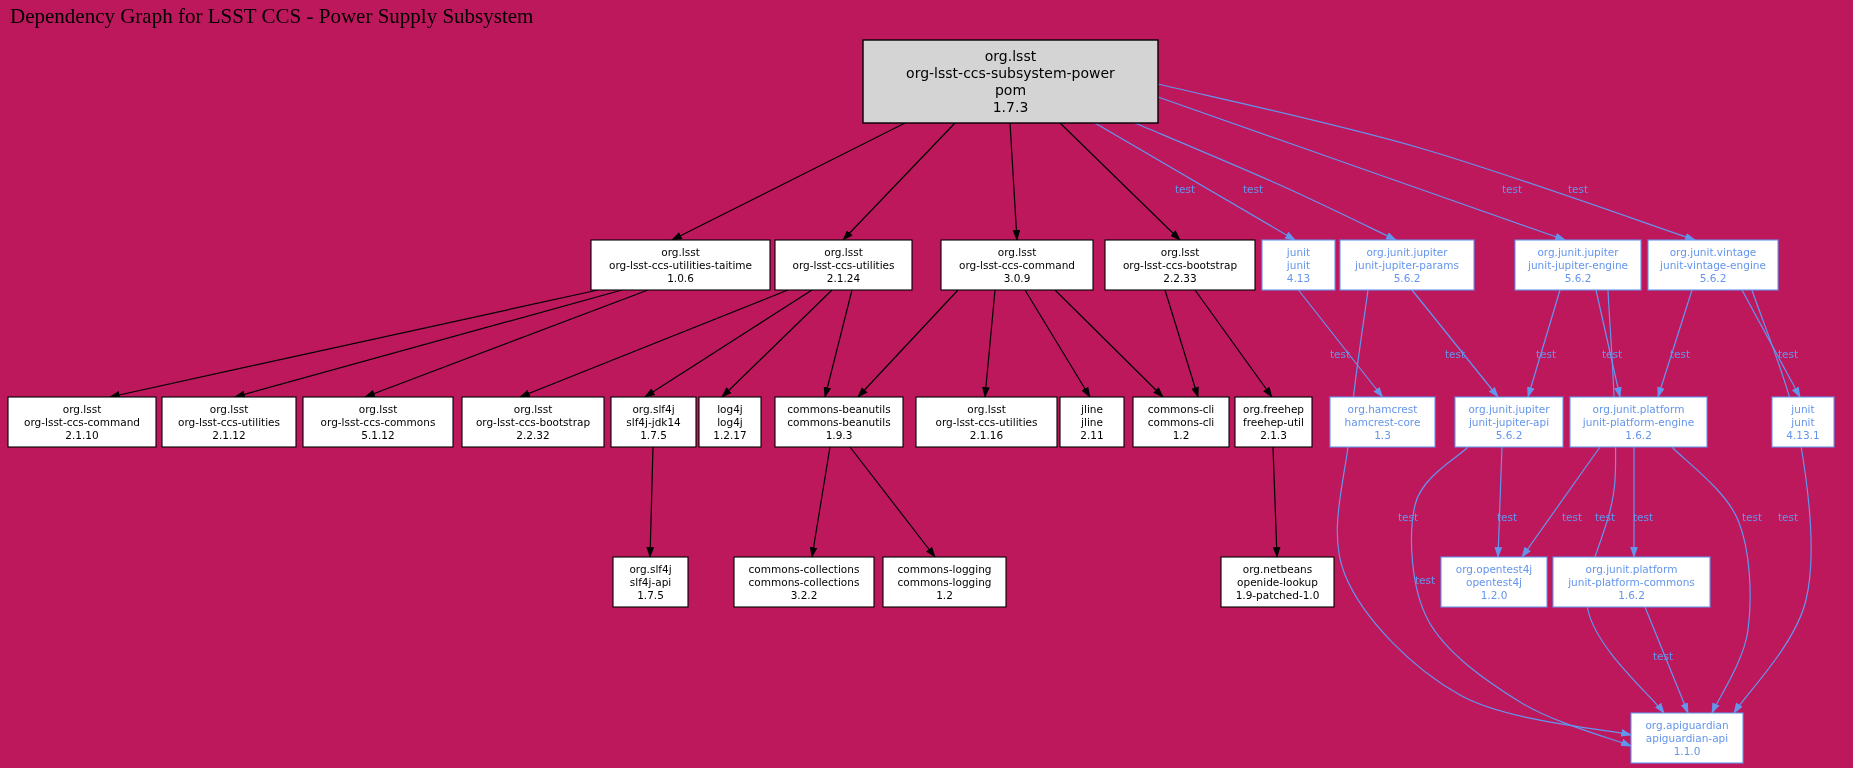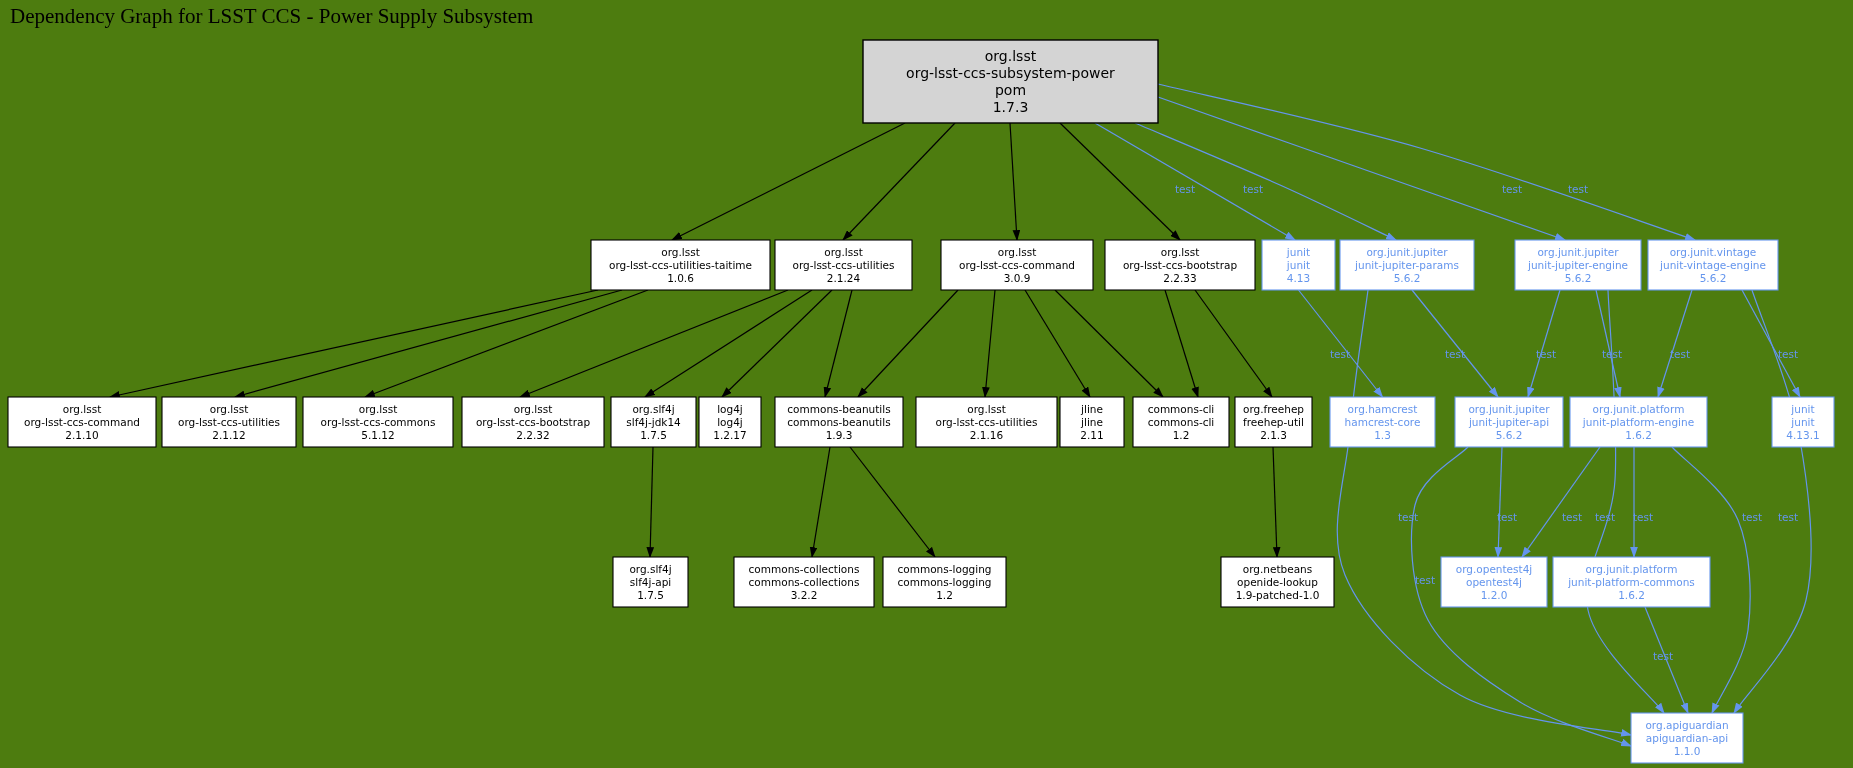--- a/index.html
+++ b/index.html
@@ -1,17 +1,17 @@
 <!DOCTYPE html>
 <html><head>
 <meta charset="utf-8">
 <style>
   html,body{margin:0;padding:0;background:#ffffff;}
   .stage{
-    position:relative;width:1853px;height:768px;background:#4d7c0f;overflow:hidden;
+    position:relative;width:1853px;height:768px;background:#be185d;overflow:hidden;
     font-family:"DejaVu Sans","Liberation Sans",sans-serif;
   }
   .graph-title{
     position:absolute;left:10px;top:4px;
     font-family:"Liberation Serif","DejaVu Serif",serif;
     font-size:21px;color:#000;white-space:nowrap;
   }
   svg{position:absolute;left:0;top:0;}
   text{user-select:none;}
 </style>

